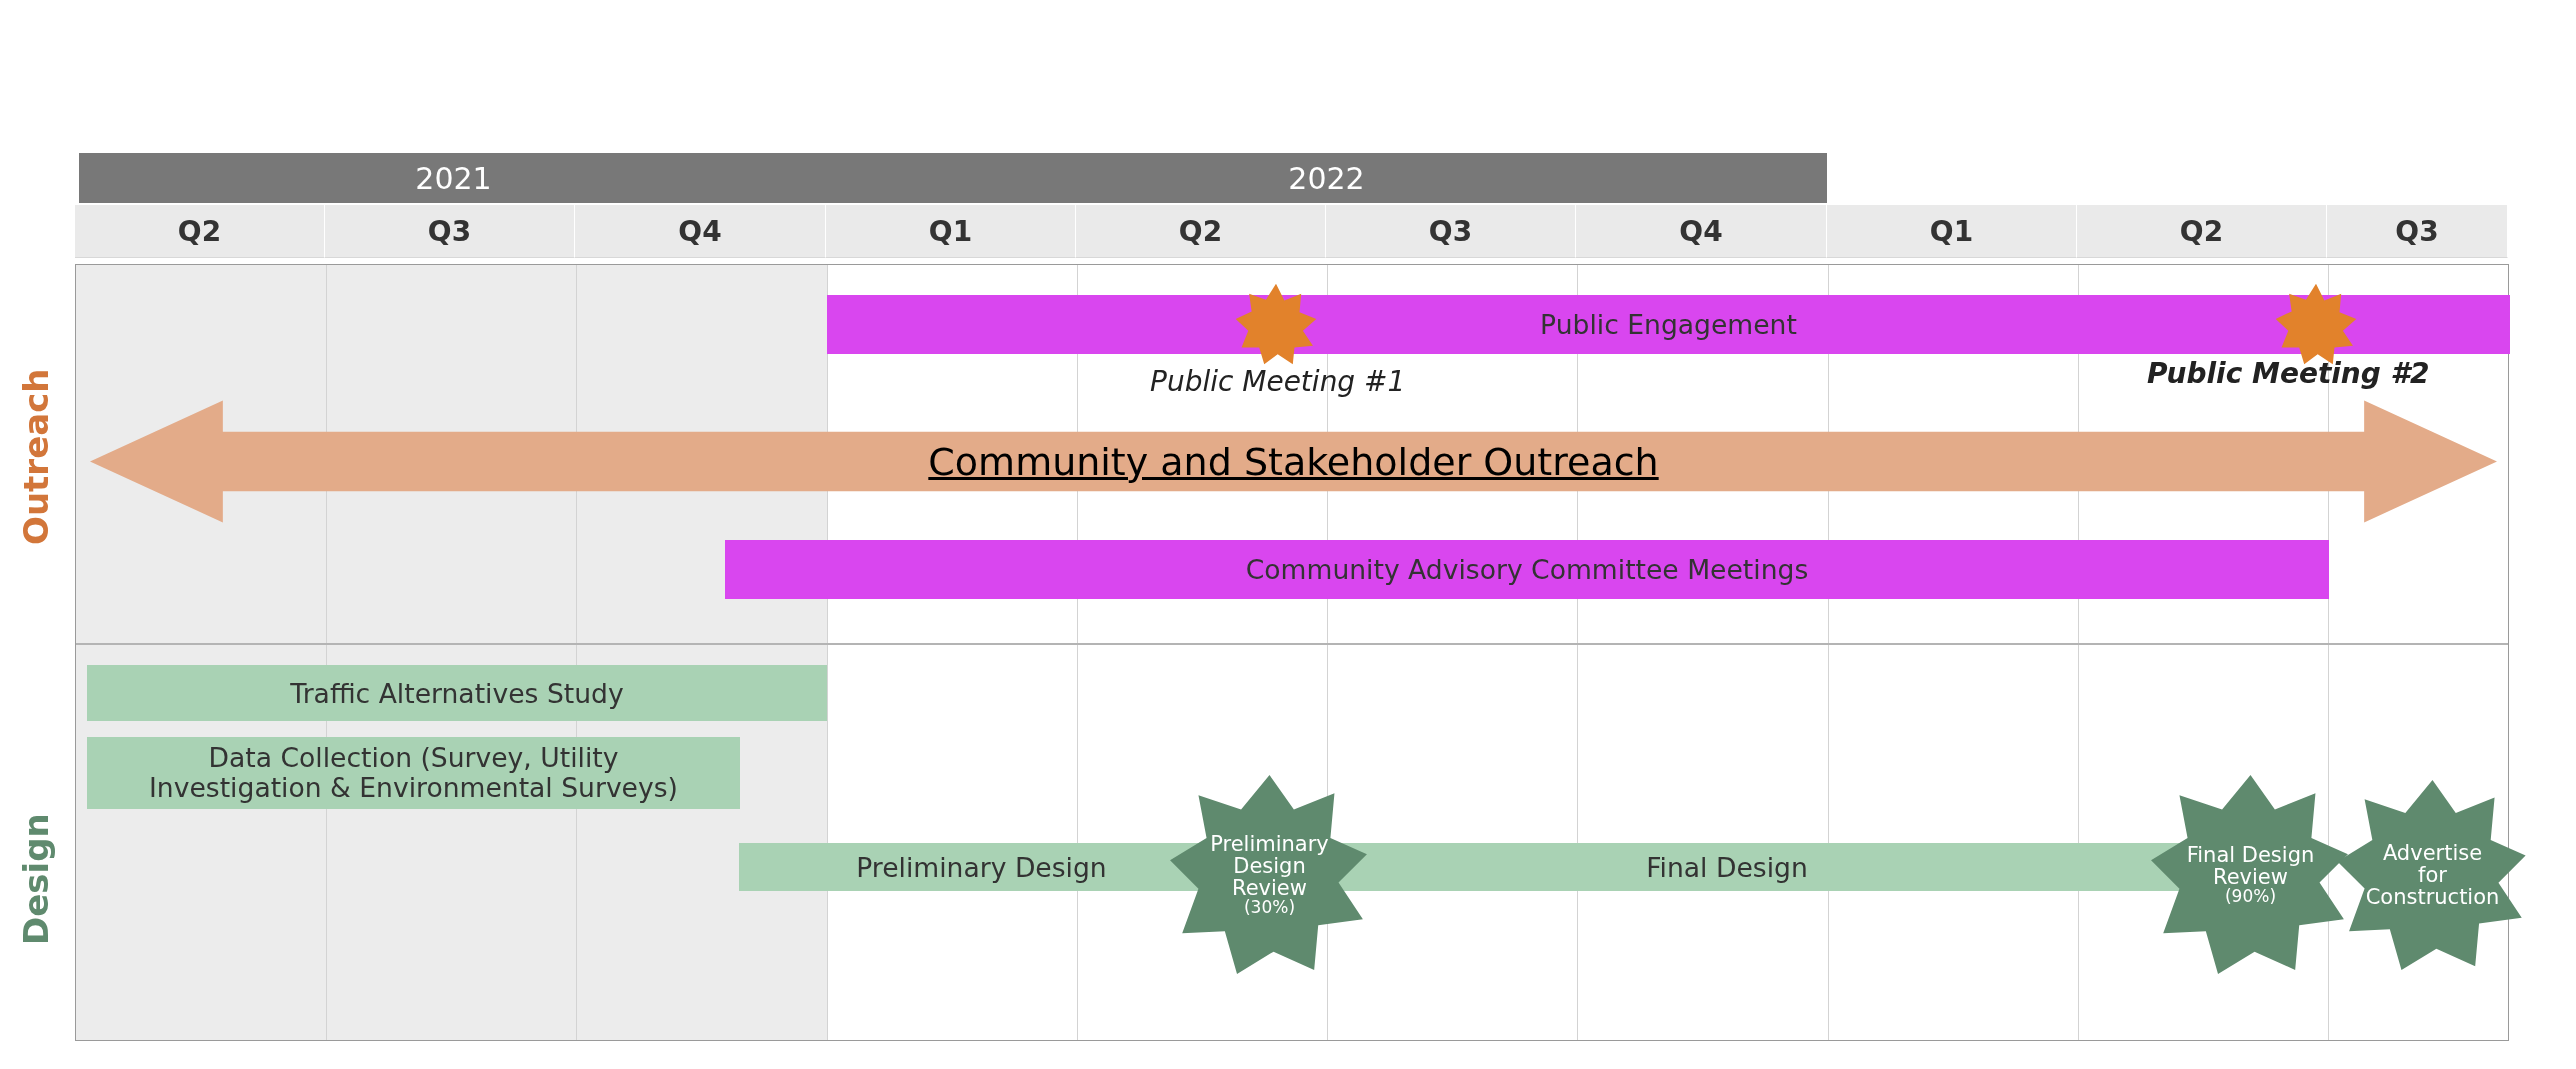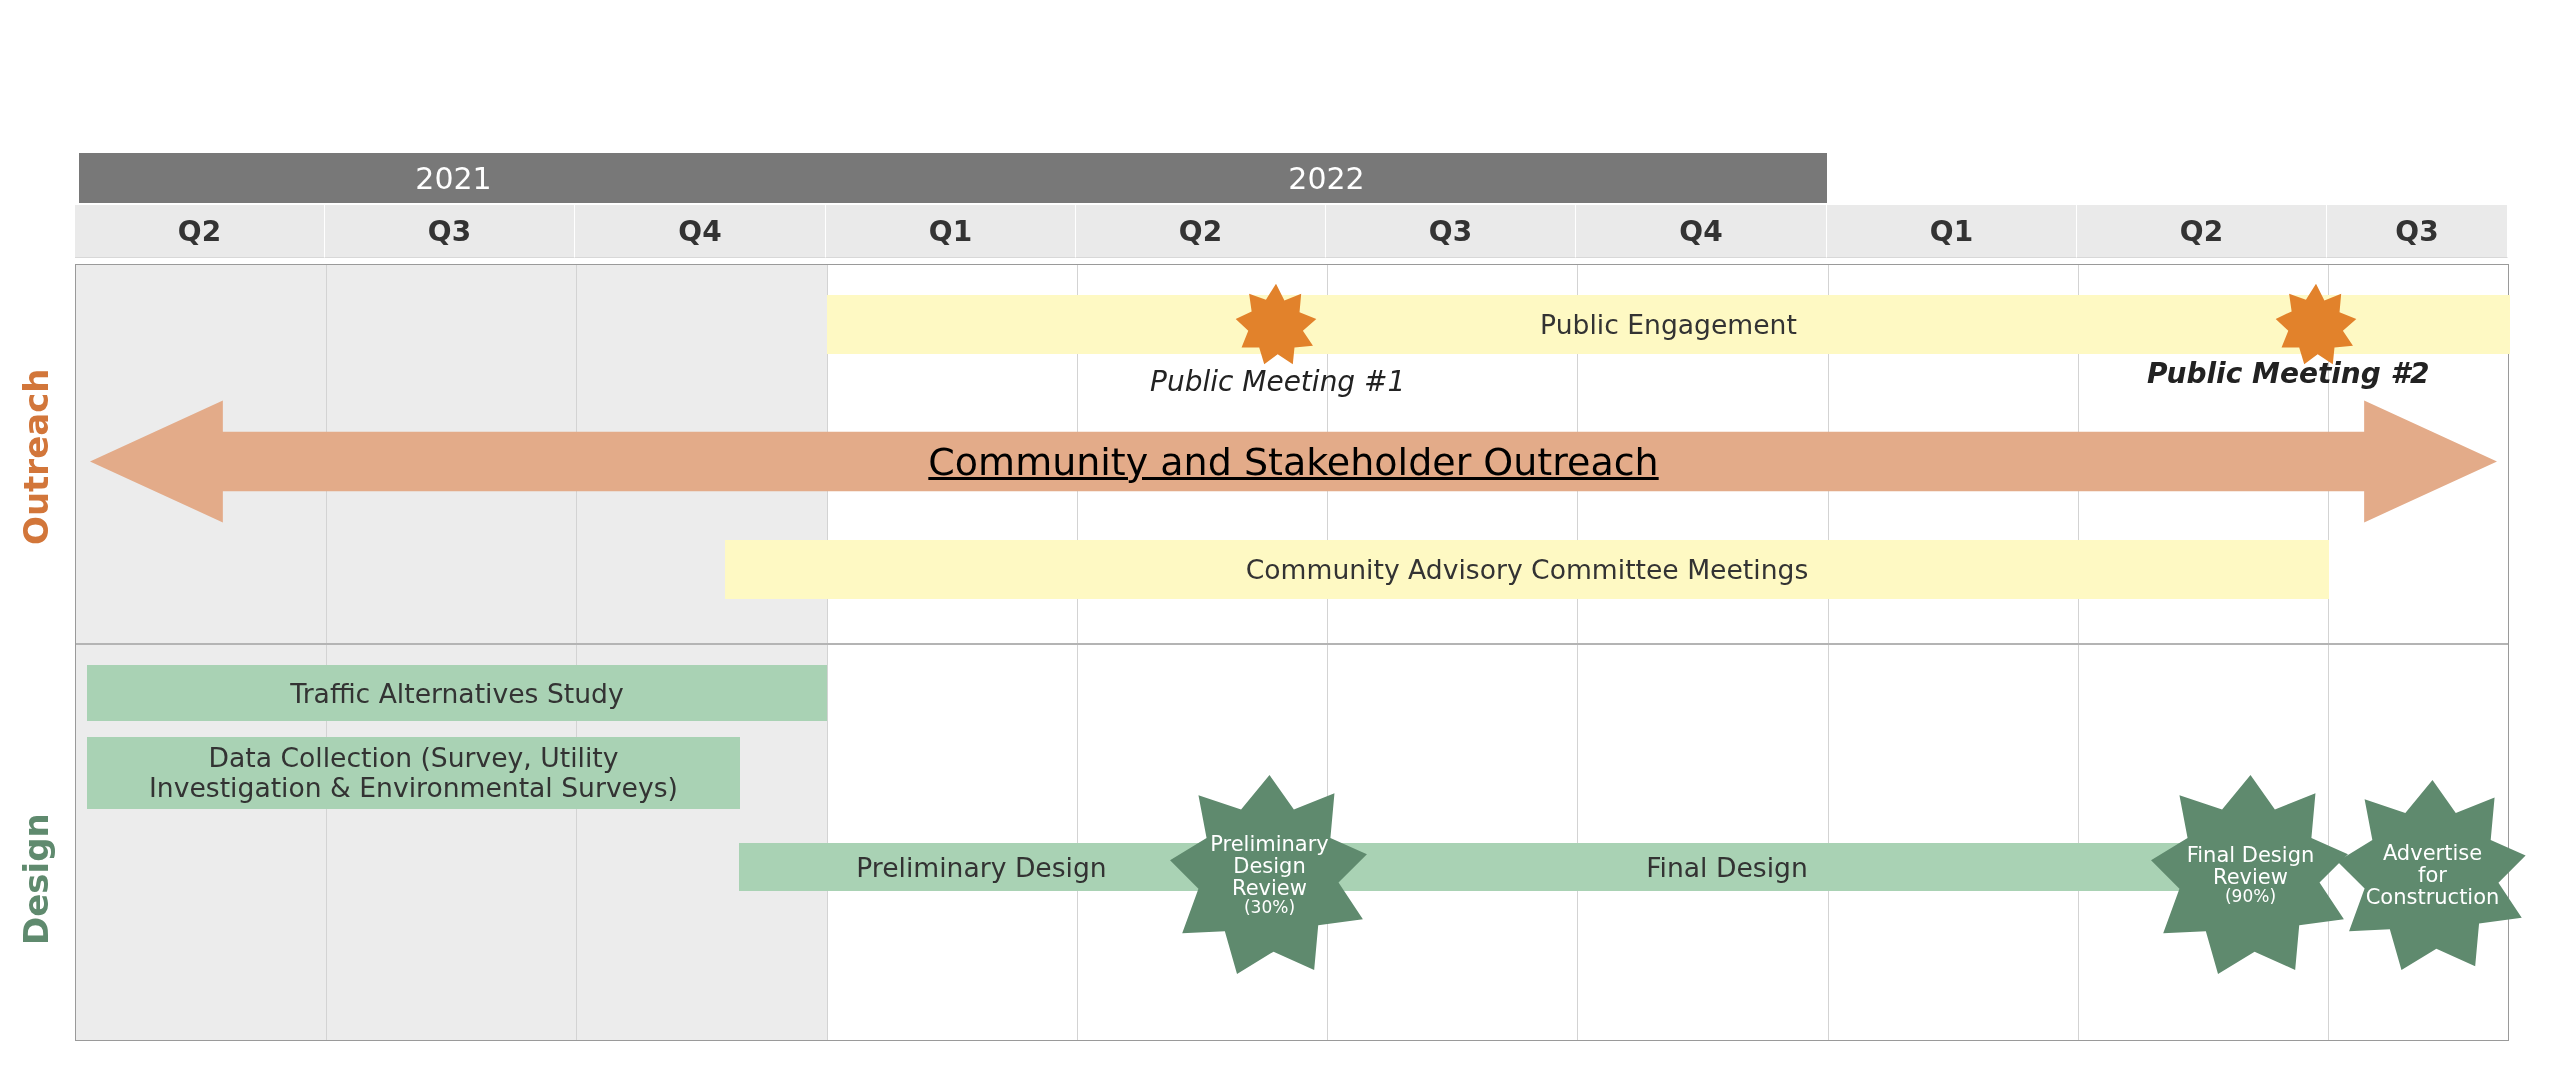--- a/index.html
+++ b/index.html
@@ -139,21 +139,21 @@
   
   .bar {
     position: absolute;
     display: flex;
     align-items: center;
     justify-content: center;
     box-sizing: border-box;
     font-size: 26.6px;
     color: #333333;
   }
-  .bar.orange { background: #fef9c3; }
+  .bar.orange { background: #d946ef; }
   .bar.green  { background: #a9d2b4; }
 
   .bar-label-center {
     text-align: center;
     width: 100%;
   }
 
   
   .arrow-wrap {
     position: absolute;

